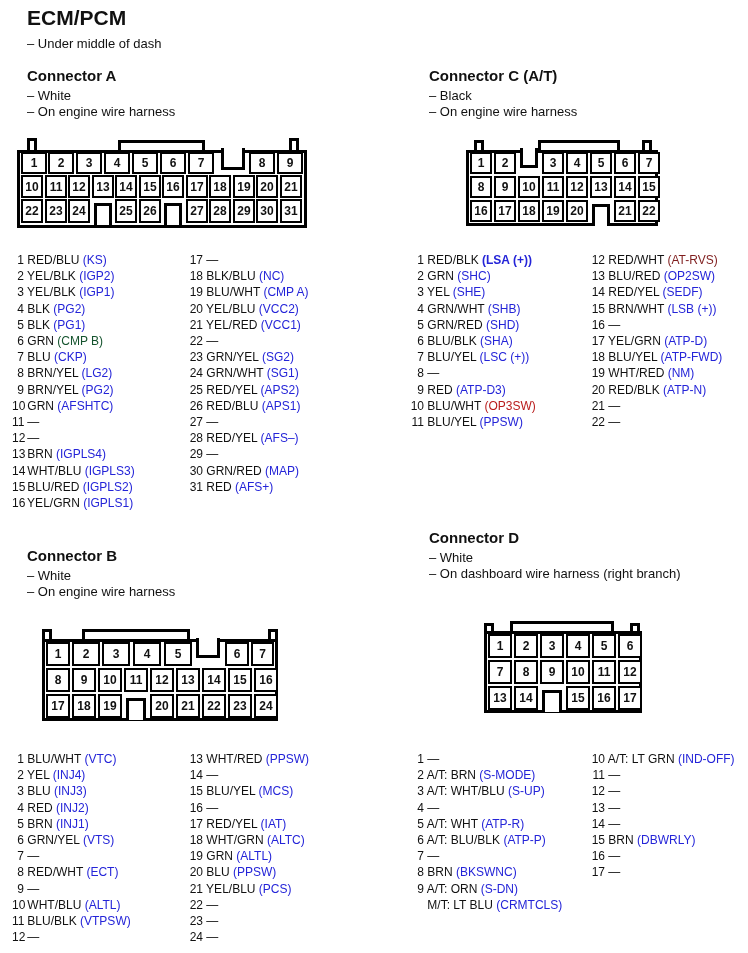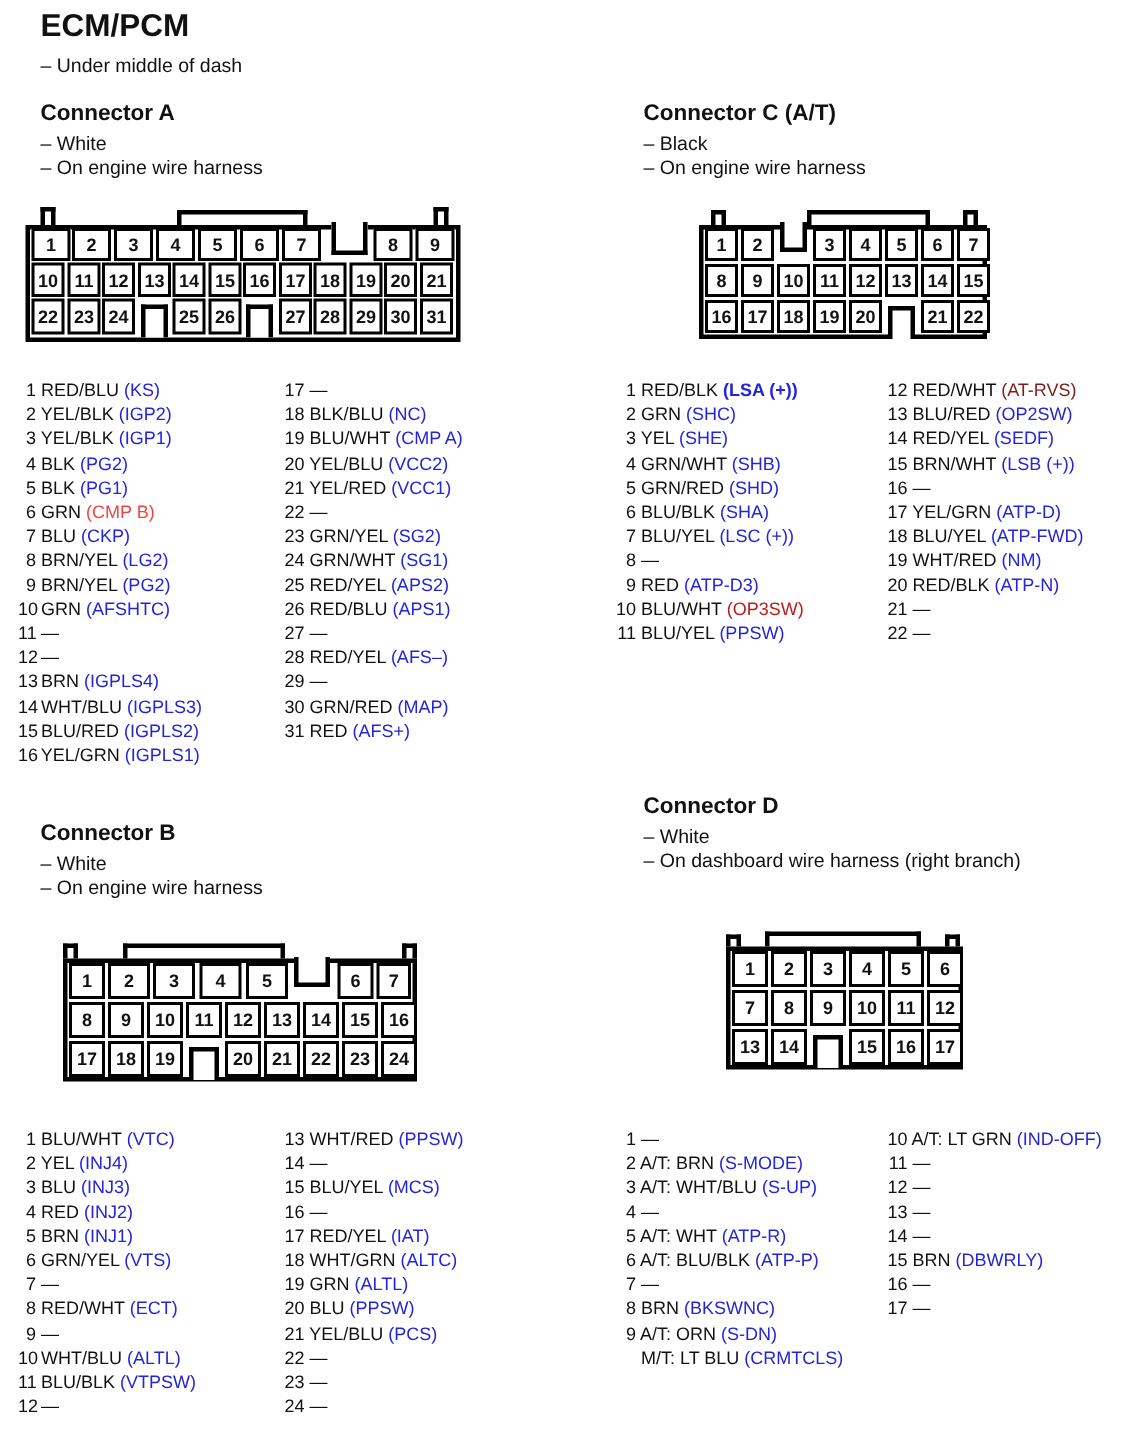--- a/index.html
+++ b/index.html
@@ -195,21 +195,21 @@
       <div class="cell" style="left: 134px; top: 65px; width: 24px; height: 24px;">17</div>
     </div>
 </div>
 
 <div class="abs pinlist" style="left:12px;top:252px;" id="listA1">
     <div class="pin"><span class="num" style="width: 12px;">1</span><span> RED/BLU</span><span class="sig" style="color: rgb(36, 36, 216);"> (KS)</span></div>
     <div class="pin"><span class="num" style="width: 12px;">2</span><span> YEL/BLK</span><span class="sig" style="color: rgb(36, 36, 216);"> (IGP2)</span></div>
     <div class="pin"><span class="num" style="width: 12px;">3</span><span> YEL/BLK</span><span class="sig" style="color: rgb(36, 36, 216);"> (IGP1)</span></div>
     <div class="pin"><span class="num" style="width: 12px;">4</span><span> BLK</span><span class="sig" style="color: rgb(36, 36, 216);"> (PG2)</span></div>
     <div class="pin"><span class="num" style="width: 12px;">5</span><span> BLK</span><span class="sig" style="color: rgb(36, 36, 216);"> (PG1)</span></div>
-    <div class="pin"><span class="num" style="width: 12px;">6</span><span> GRN</span><span class="sig" style="color: #ef4444;"> (CMP B)</span></div>
+    <div class="pin"><span class="num" style="width: 12px;">6</span><span> GRN</span><span class="sig" style="color: #14532d;"> (CMP B)</span></div>
     <div class="pin"><span class="num" style="width: 12px;">7</span><span> BLU</span><span class="sig" style="color: rgb(36, 36, 216);"> (CKP)</span></div>
     <div class="pin"><span class="num" style="width: 12px;">8</span><span> BRN/YEL</span><span class="sig" style="color: rgb(36, 36, 216);"> (LG2)</span></div>
     <div class="pin"><span class="num" style="width: 12px;">9</span><span> BRN/YEL</span><span class="sig" style="color: rgb(36, 36, 216);"> (PG2)</span></div>
     <div class="pin"><span class="num" style="width: 12px;">10</span><span> GRN</span><span class="sig" style="color: rgb(36, 36, 216);"> (AFSHTC)</span></div>
     <div class="pin"><span class="num" style="width: 12px;">11</span><span> —</span></div>
     <div class="pin"><span class="num" style="width: 12px;">12</span><span> —</span></div>
     <div class="pin"><span class="num" style="width: 12px;">13</span><span> BRN</span><span class="sig" style="color: rgb(36, 36, 216);"> (IGPLS4)</span></div>
     <div class="pin"><span class="num" style="width: 12px;">14</span><span> WHT/BLU</span><span class="sig" style="color: rgb(36, 36, 216);"> (IGPLS3)</span></div>
     <div class="pin"><span class="num" style="width: 12px;">15</span><span> BLU/RED</span><span class="sig" style="color: rgb(36, 36, 216);"> (IGPLS2)</span></div>
     <div class="pin"><span class="num" style="width: 12px;">16</span><span> YEL/GRN</span><span class="sig" style="color: rgb(36, 36, 216);"> (IGPLS1)</span></div>

